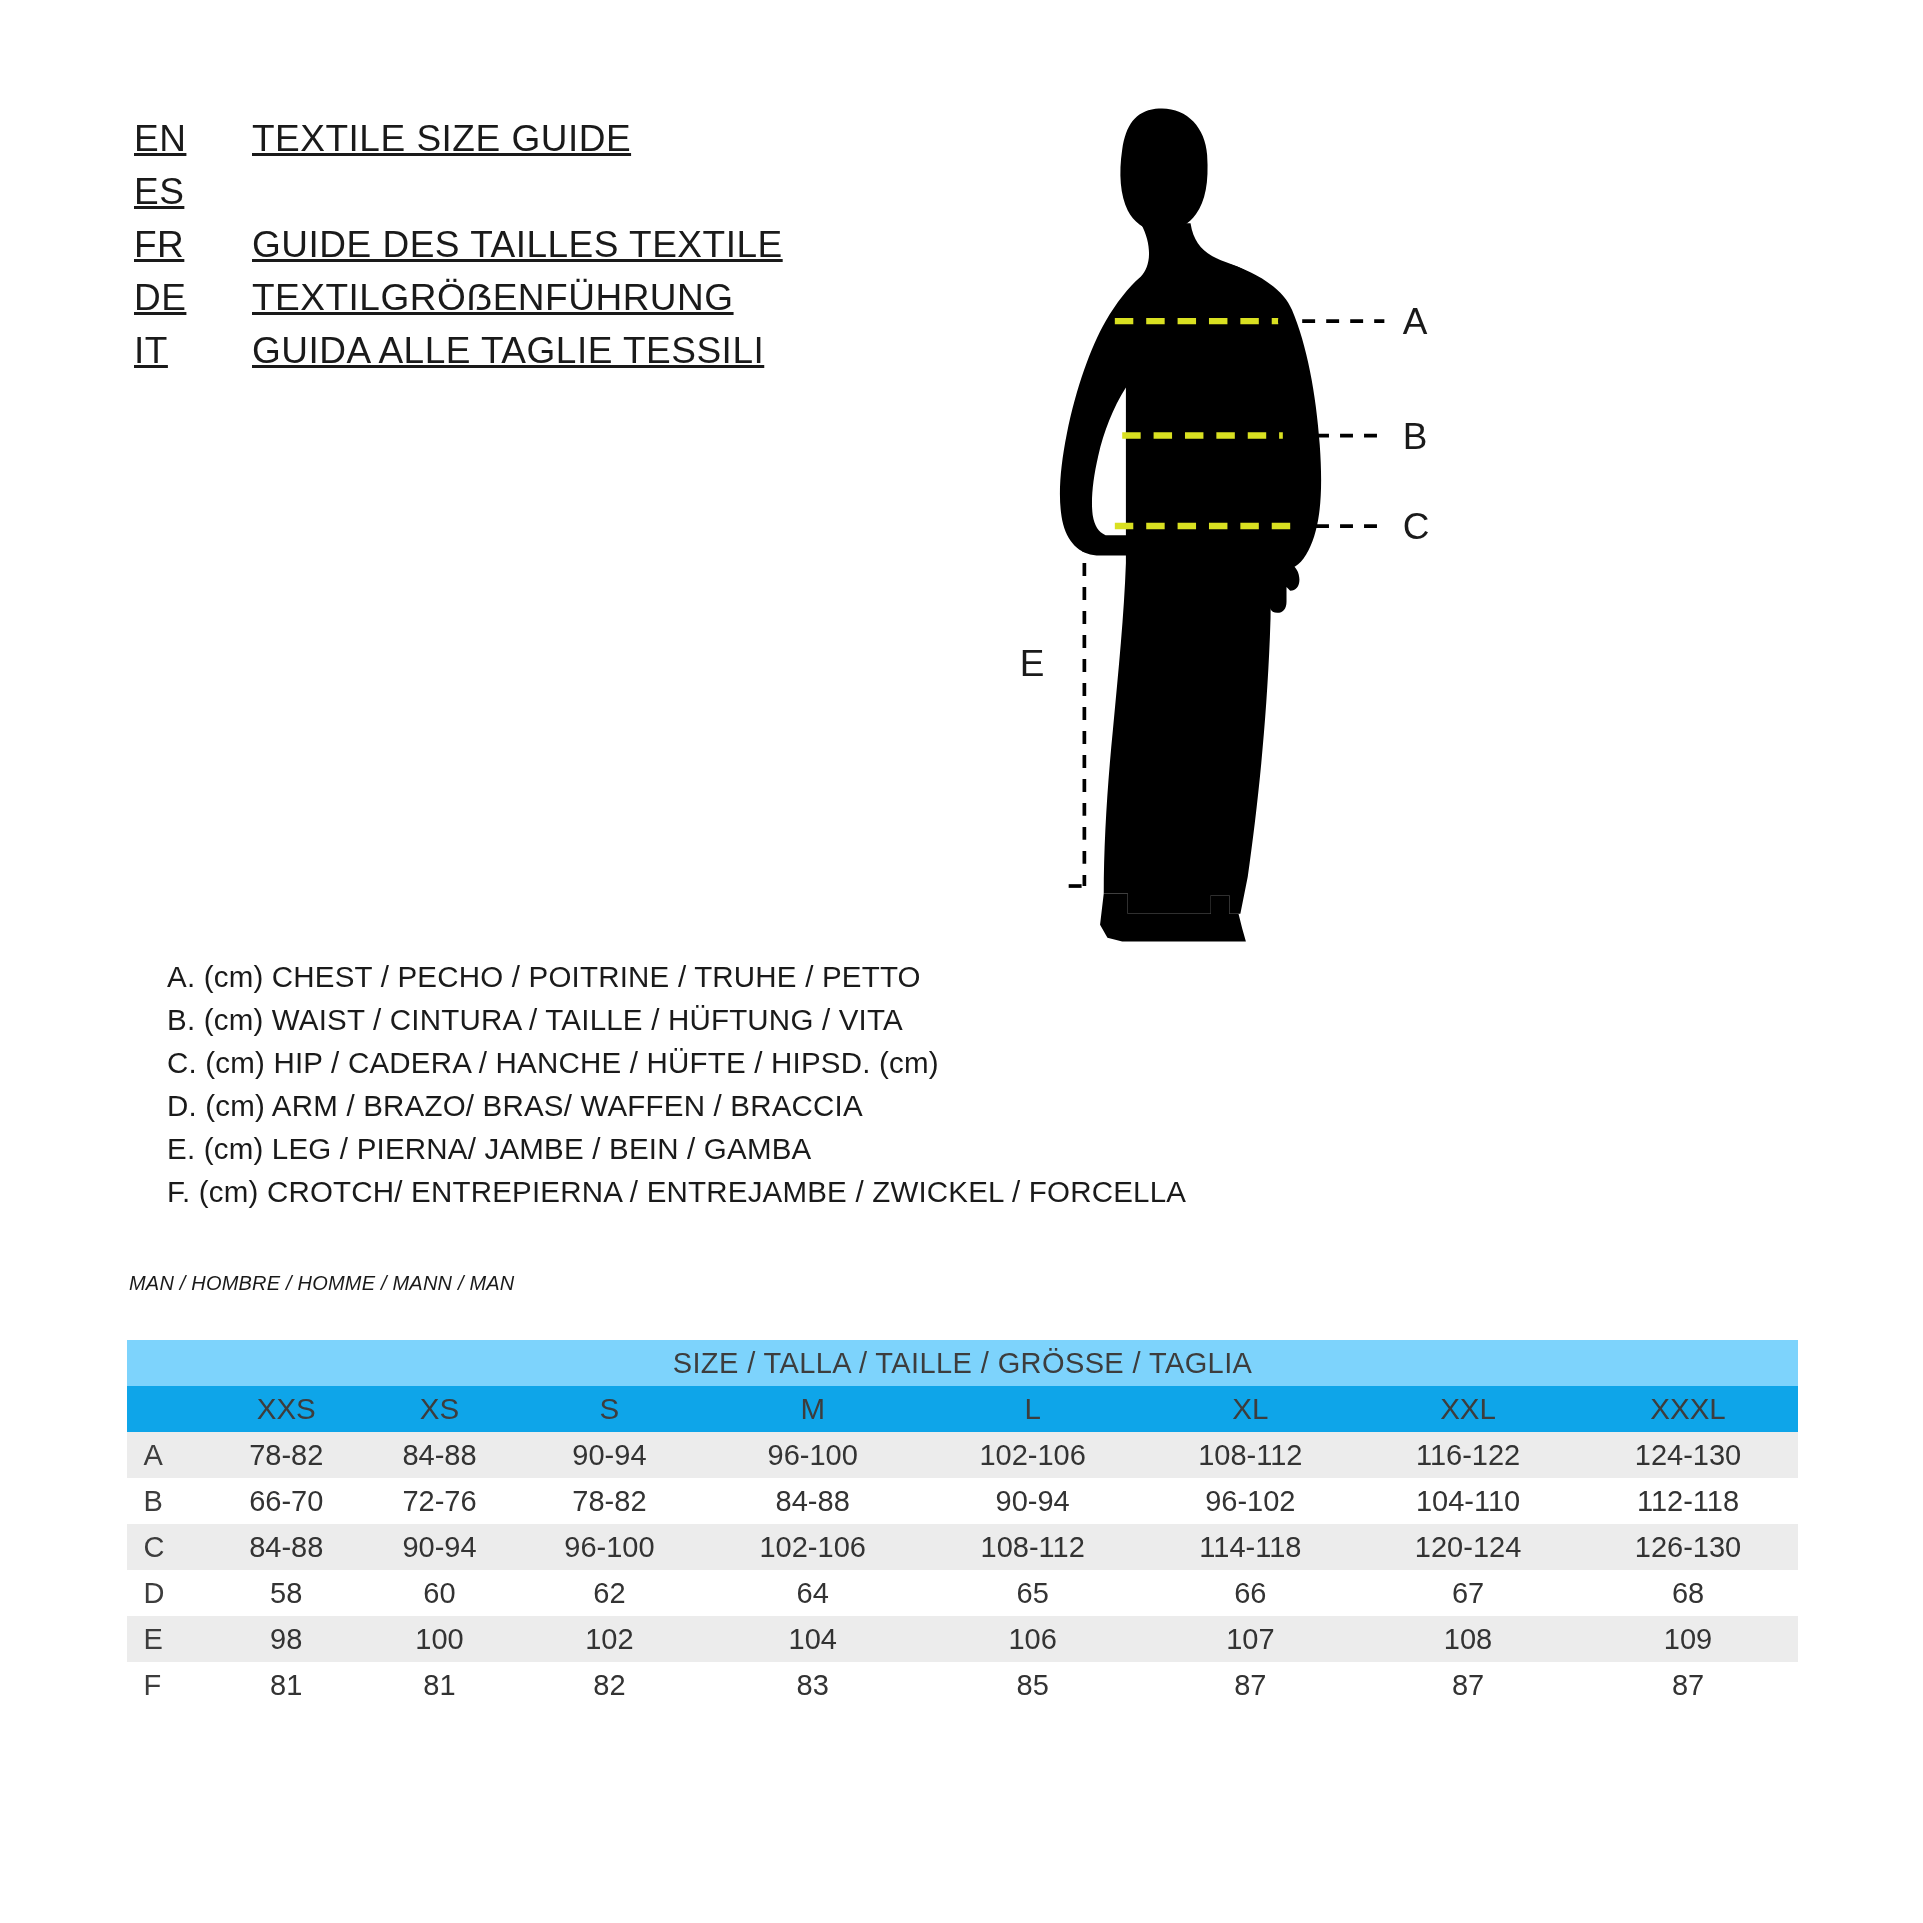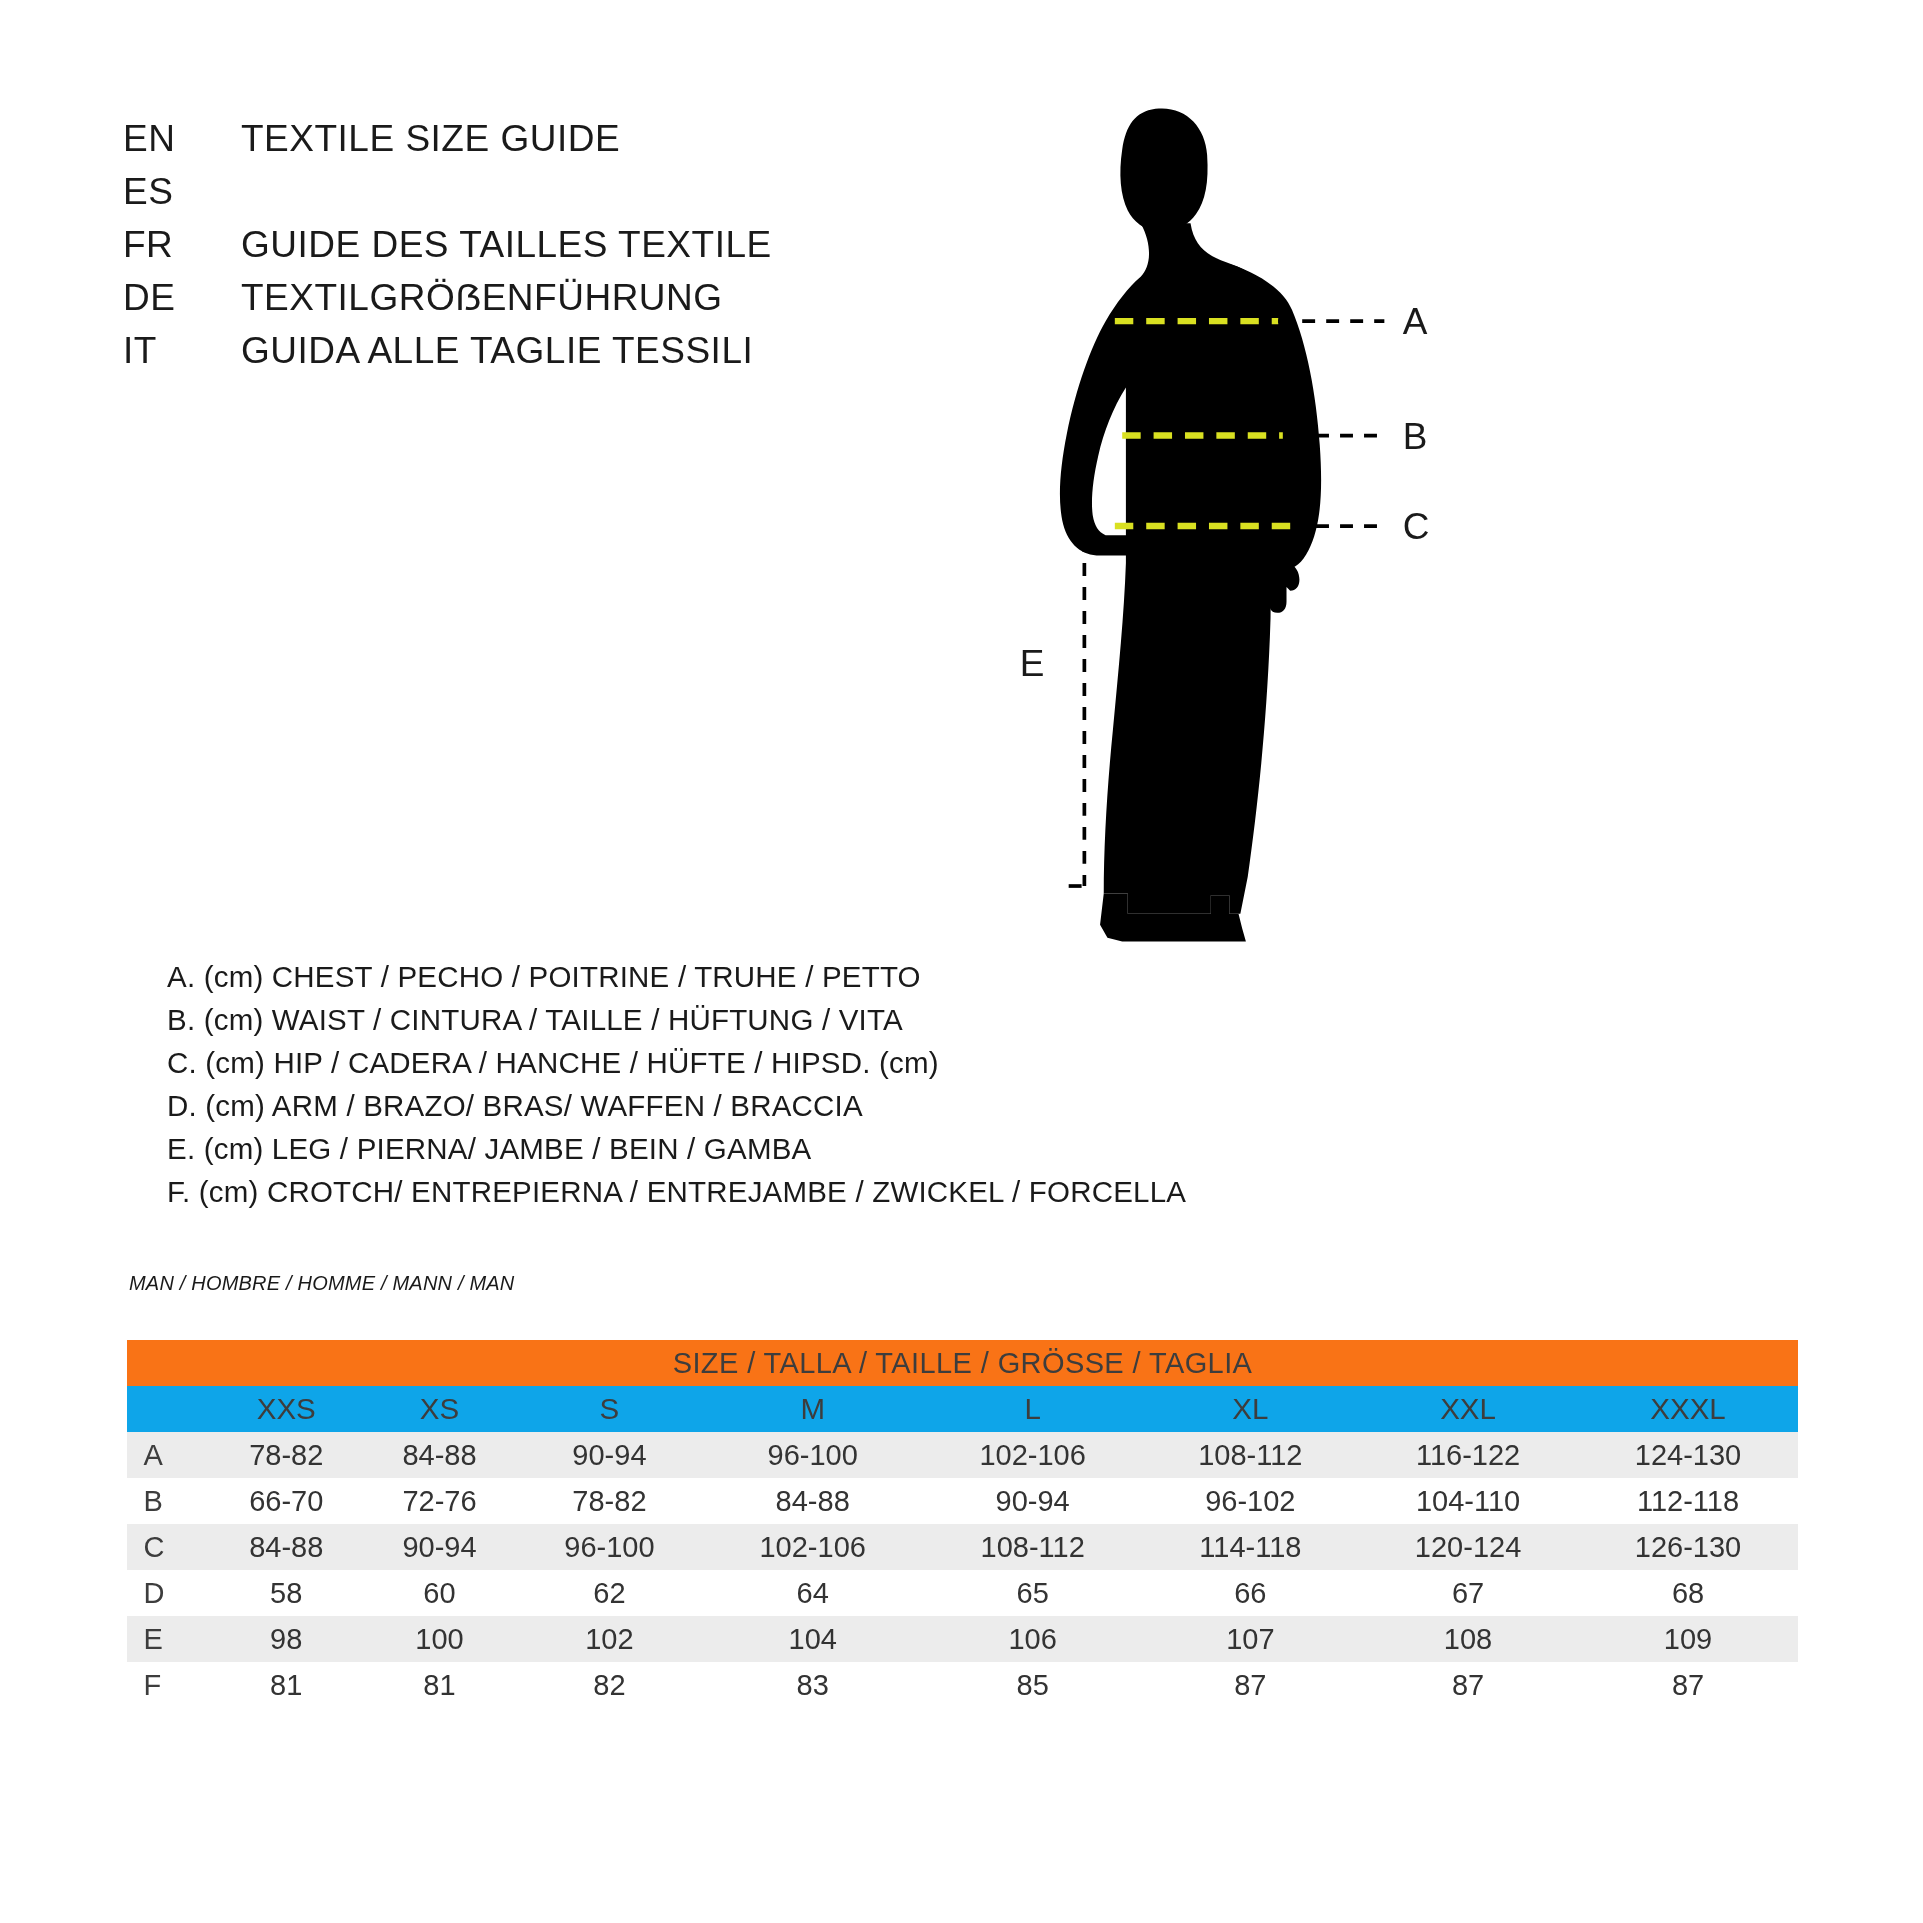--- a/index.html
+++ b/index.html
@@ -12,23 +12,24 @@
     height: 1923px;
     font-family: "Liberation Sans", sans-serif;
     color: #1a1a1a;
     position: relative;
     overflow: hidden;
   }
 
   
   .titles {
     position: absolute;
-    left: 123px;
+    left: 134px;
     top: 118px;
     width: 831px;
+    text-decoration: underline;
   }
   .title-row {
     display: flex;
     align-items: baseline;
     height: 53px;
     font-size: 37px;
     letter-spacing: 0.5px;
   }
   .title-lang {
     width: 118px;
@@ -87,21 +88,21 @@
     color: #333333;
   }
   table.size-table td, table.size-table th {
     padding: 0;
     height: 46px;
     font-weight: normal;
     text-align: center;
     vertical-align: middle;
   }
   .hdr-band td {
-    background: #f97316;
+    background: #7dd3fc;
     color: #3d3d3d;
     text-align: left;
     padding-left: 16.6px;
     height: 50px;
     font-size: 29px;
     letter-spacing: 0.4px;
   }
   .row-shade td { background: #ececec; }
   .row-plain td { background: #ffffff; }
   .col-label {

